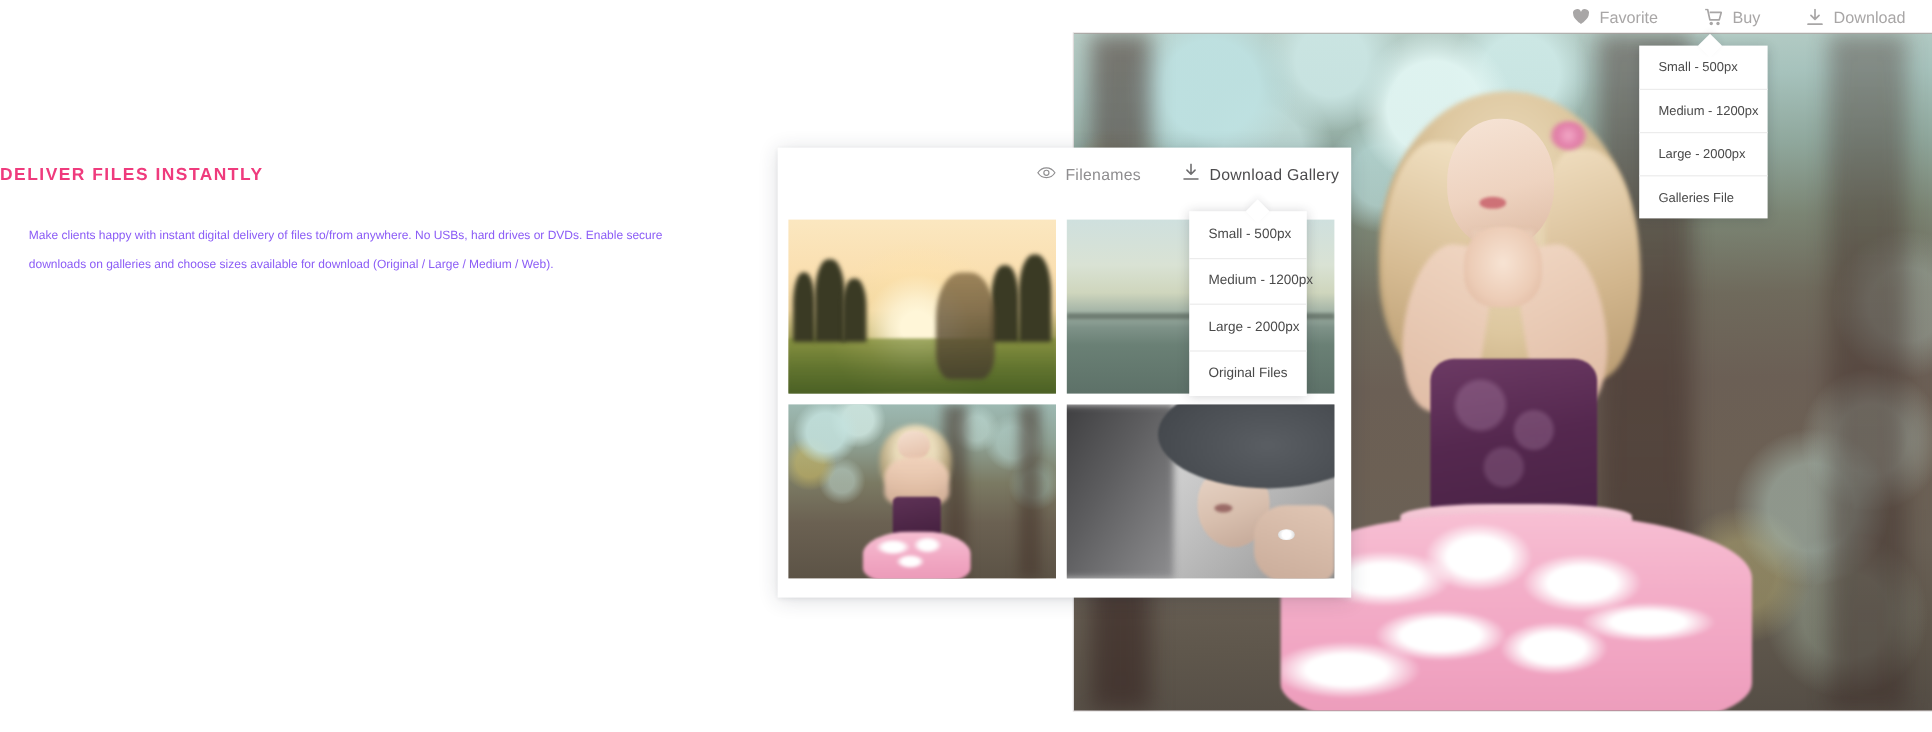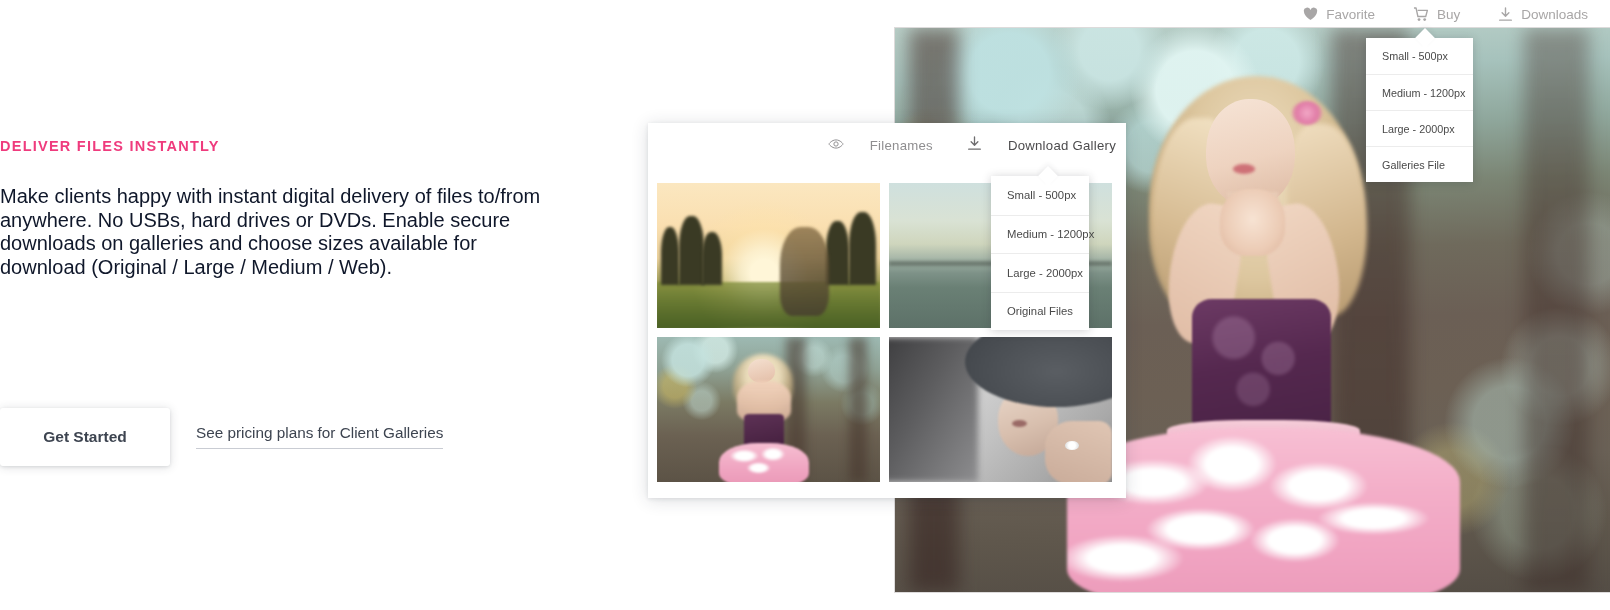--- a/index.html
+++ b/index.html
@@ -43,23 +43,24 @@
     font-size: 31.5px;
     font-weight: normal;
     color: #3d4450;
     letter-spacing: -0.2px;
     line-height: 1.15;
   }
 
   .body-block { margin-top: 30px; }
 
   .body-p {
-    font-size: 20px;
-    color: #0f172a;
+    font-size: 10px;
+    color: #8b5cf6;
     line-height: 23.5px;
+    padding-left: 24px;
   }
   .body-p + .body-p { margin-top: 19px; }
 
   
   .cta-row {
     position: absolute;
     left: 0;
     top: 408px;
     display: flex;
     align-items: center;
@@ -355,21 +356,21 @@
     position: absolute;
     right: 10px;
     top: 13px;
     display: flex;
     align-items: center;
     gap: 34px;
   }
   .gc-tb-item {
     display: flex;
     align-items: center;
-    gap: 26px;
+    gap: 8px;
     font-size: 13.2px;
     color: #8f8e90;
     letter-spacing: 0.25px;
     cursor: pointer;
     white-space: nowrap;
   }
   .gc-tb-item.strong { color: #4c4b4d; }
 
   .gc-grid {
     position: absolute;
@@ -530,24 +531,20 @@
 
 <div id="page">
 
   <div class="copy-col">
     <div class="eyebrow">DELIVER FILES INSTANTLY</div>
     <div class="body-block">
       <p class="body-p">Make clients happy with instant digital delivery of files to/from anywhere. No USBs, hard drives or DVDs. Enable secure downloads on galleries and choose sizes available for download (Original / Large / Medium / Web).</p>
     </div>
   </div>
 
-  <div class="cta-row">
-    <button class="btn-getstarted">Get Started</button>
-    <a class="link-pricing">See pricing plans for Client Galleries</a>
-  </div>
 
   <div class="hero-photo">
     <div class="hero-bokeh"></div>
     <div class="hero-trunk t1"></div>
     <div class="hero-trunk t2"></div>
     <div class="hero-trunk t3"></div>
     <div class="model">
       <div class="m-hair-back"></div>
       <div class="m-hair-fl"></div>
       <div class="m-hair-fr"></div>
@@ -585,21 +582,21 @@
       </span>
       <span>Buy</span>
     </div>
 
     <div class="tb-item">
       <span>
         <svg width="15" height="15" viewBox="0 0 16 16">
           <path d="M8 1v8.3M4.4 6.2L8 9.8l3.6-3.6M1.8 14h12.4" fill="none" stroke="#a8a6a6" stroke-width="1.5" stroke-linecap="round" stroke-linejoin="round"></path>
         </svg>
       </span>
-      <span>Downloads</span>
+      <span>Download</span>
     </div>
   </div>
 
   <div class="dropdown" id="dropdown-hero">
     <div class="dd-item">Small - 500px</div>
     <div class="dd-item">Medium - 1200px</div>
     <div class="dd-item">Large - 2000px</div>
     <div class="dd-item">Galleries File</div>
   </div>
 

